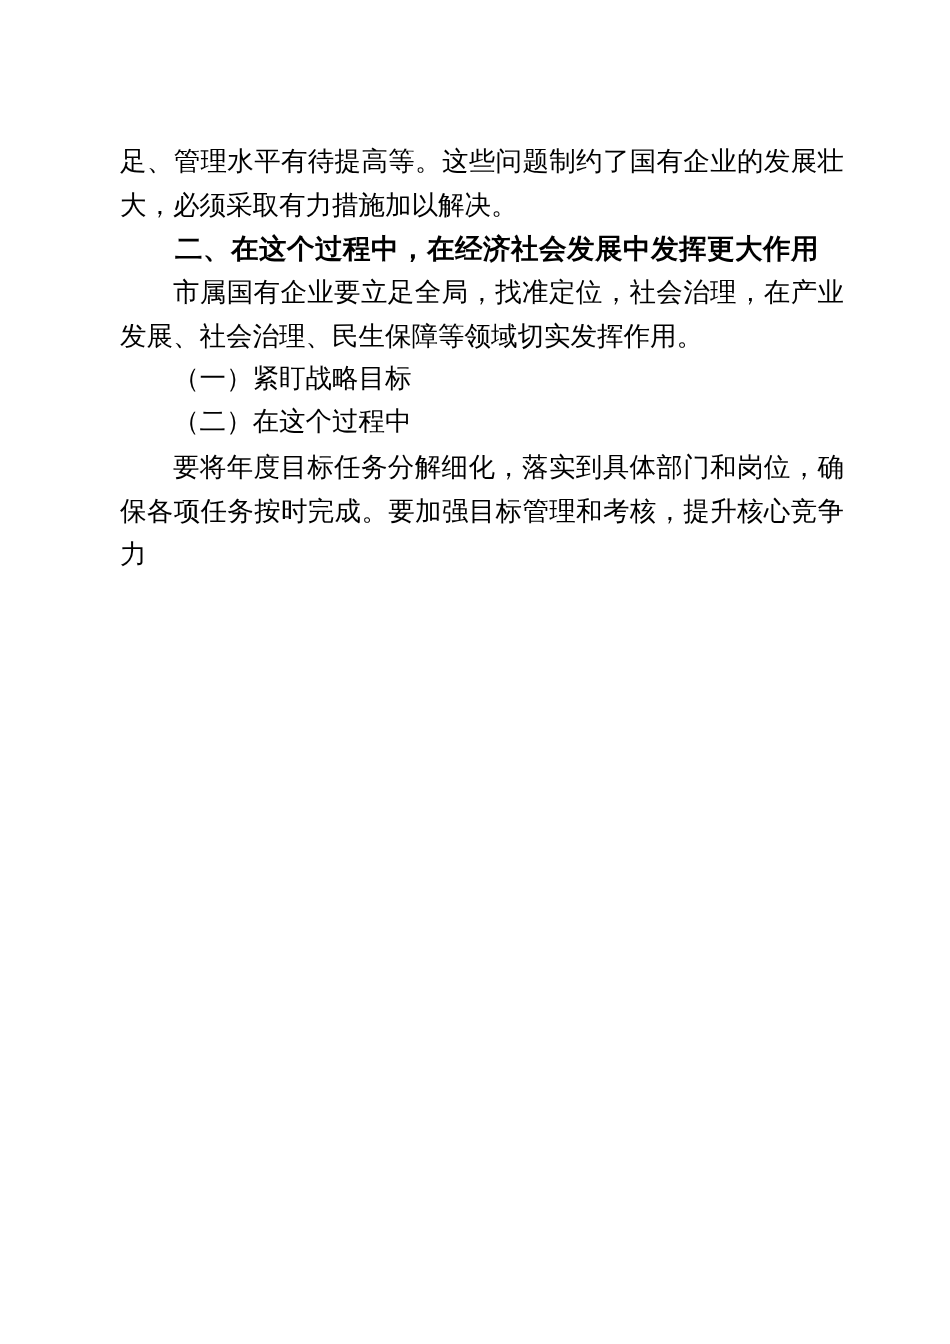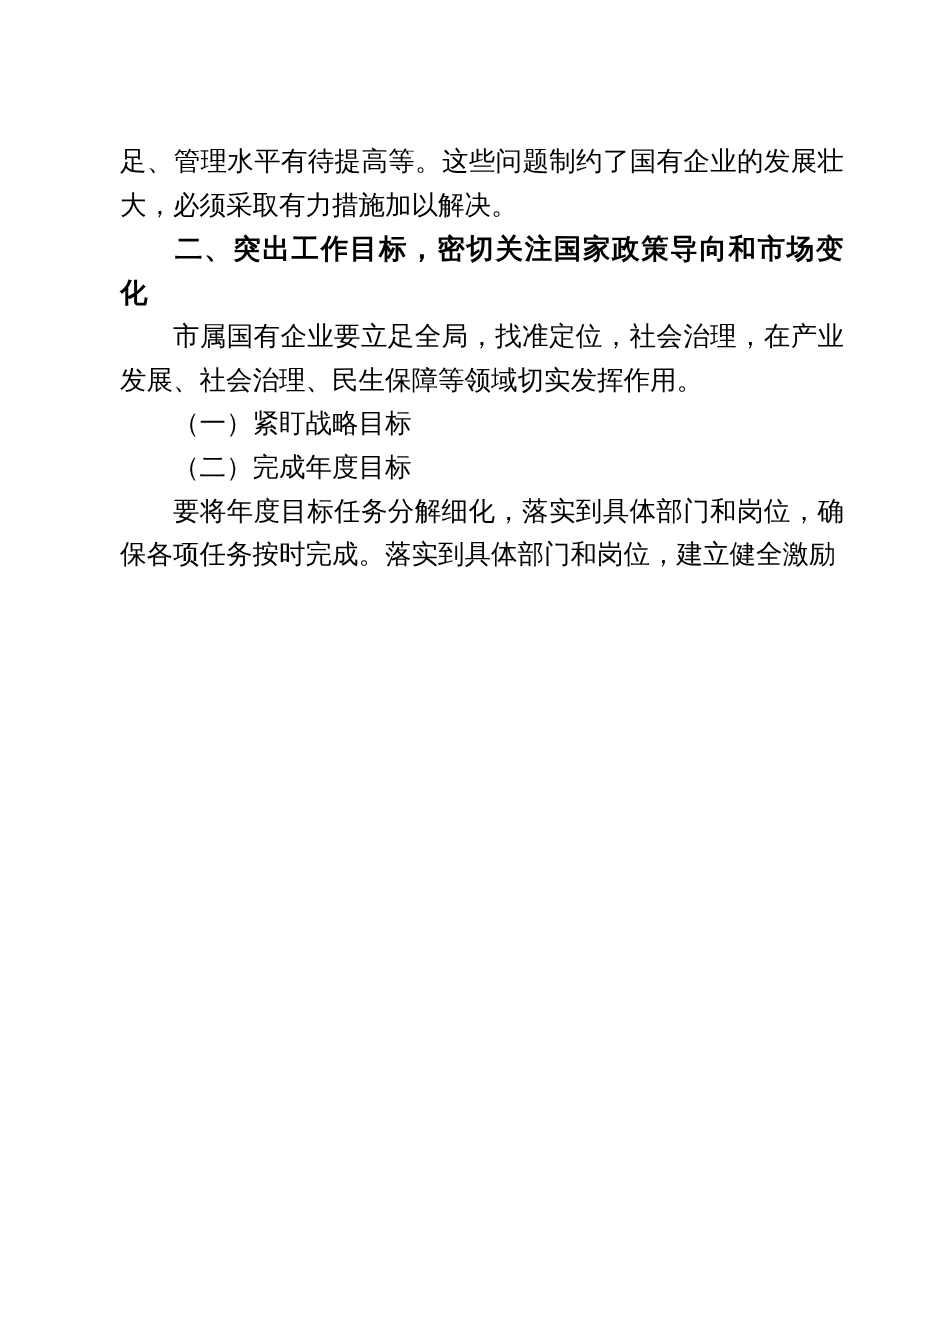--- a/index.html
+++ b/index.html
@@ -45,38 +45,38 @@
   .para-continuation {
     text-indent: 0 !important;
   }
   .heading-major {
     font-family: "Liberation Sans", "DejaVu Sans", sans-serif;
     font-weight: 700 !important;
     font-size: 27.5px !important;
     letter-spacing: 0.5px;
   }
   .heading-minor {
-    font-family: Liberation Sans, sans-serif;
+    font-family: Liberation Mono, monospace;
     font-weight: normal;
   }
 </style>
 </head>
 <body>
 
 <div class="page">
   <div class="content">
 
     <p class="para-continuation">足、管理水平有待提高等。这些问题制约了国有企业的发展壮大，必须采取有力措施加以解决。</p>
 
 
-    <h2 class="heading-major">二、突出工作目标，密切关注国家政策导向和市场变化</h2>
+    <h2 class="heading-major">二、在这个过程中，在经济社会发展中发挥更大作用</h2>
 
     <p>市属国有企业要立足全局，找准定位，社会治理，在产业发展、社会治理、民生保障等领域切实发挥作用。</p>
 
     <h3 class="heading-minor">（一）紧盯战略目标</h3>
 
 
-    <h3 class="heading-minor">（二）完成年度目标</h3>
+    <h3 class="heading-minor">（二）在这个过程中</h3>
 
-    <p>要将年度目标任务分解细化，落实到具体部门和岗位，确保各项任务按时完成。落实到具体部门和岗位，建立健全激励</p>
+    <p>要将年度目标任务分解细化，落实到具体部门和岗位，确保各项任务按时完成。要加强目标管理和考核，提升核心竞争力</p>
 
   </div>
 </div>
 
 </body></html>

